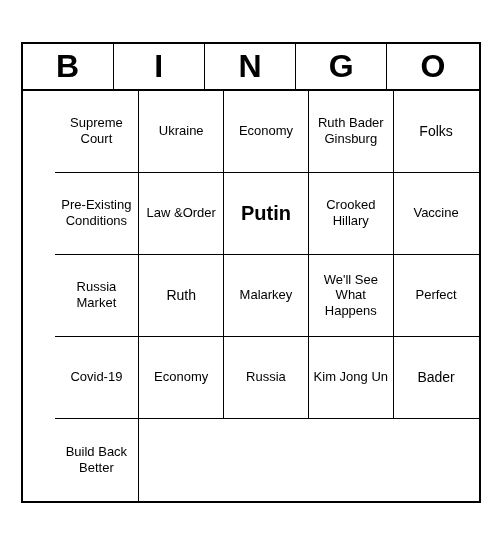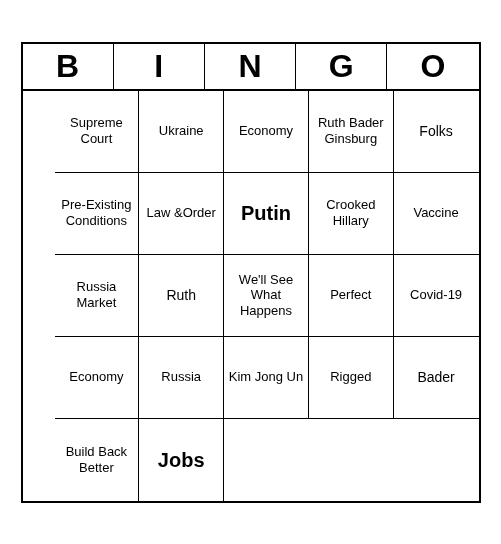--- a/index.html
+++ b/index.html
@@ -81,24 +81,23 @@
       <div class="bingo-cell">Economy</div>
       <div class="bingo-cell">Ruth Bader Ginsburg</div>
       <div class="bingo-cell large">Folks</div>
       <div class="bingo-cell">Pre-Existing Conditions</div>
       <div class="bingo-cell">Law &amp;Order</div>
       <div class="bingo-cell xlarge">Putin</div>
       <div class="bingo-cell">Crooked Hillary</div>
       <div class="bingo-cell">Vaccine</div>
       <div class="bingo-cell">Russia Market</div>
       <div class="bingo-cell large">Ruth</div>
+      <div class="bingo-cell">Malarkey</div>
       <div class="bingo-cell">We'll See What Happens</div>
       <div class="bingo-cell">Perfect</div>
       <div class="bingo-cell">Covid-19</div>
       <div class="bingo-cell">Economy</div>
       <div class="bingo-cell">Russia</div>
       <div class="bingo-cell">Kim Jong Un</div>
-      <div class="bingo-cell">Rigged</div>
       <div class="bingo-cell large">Bader</div>
       <div class="bingo-cell">Build Back Better</div>
-      <div class="bingo-cell xlarge">Jobs</div>
     </div>
 </div>
 
 </body></html>

